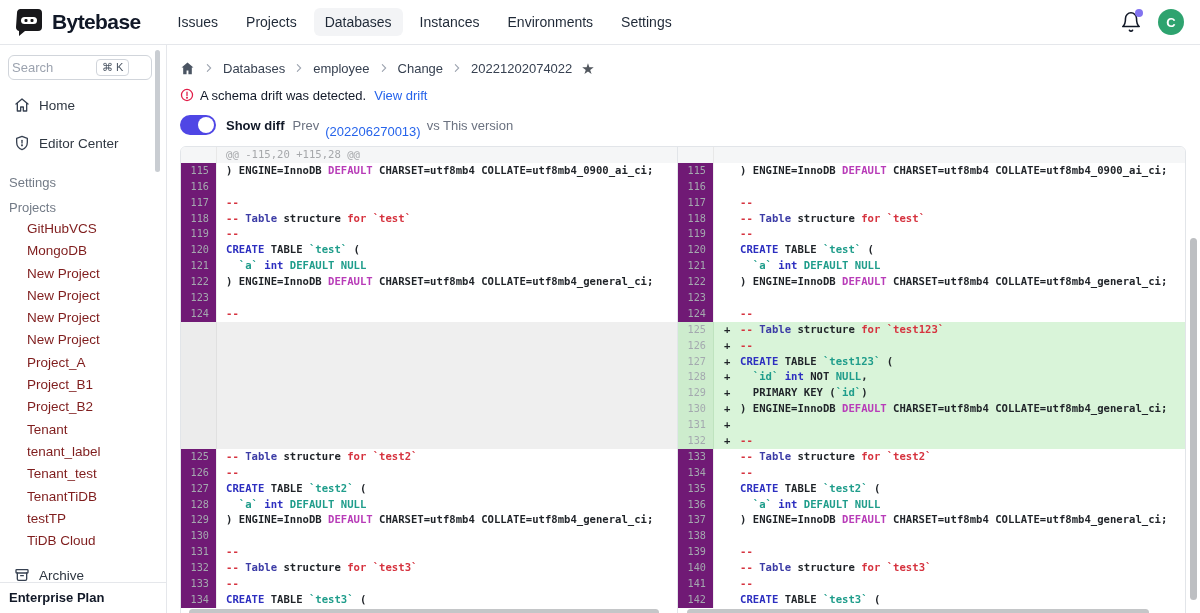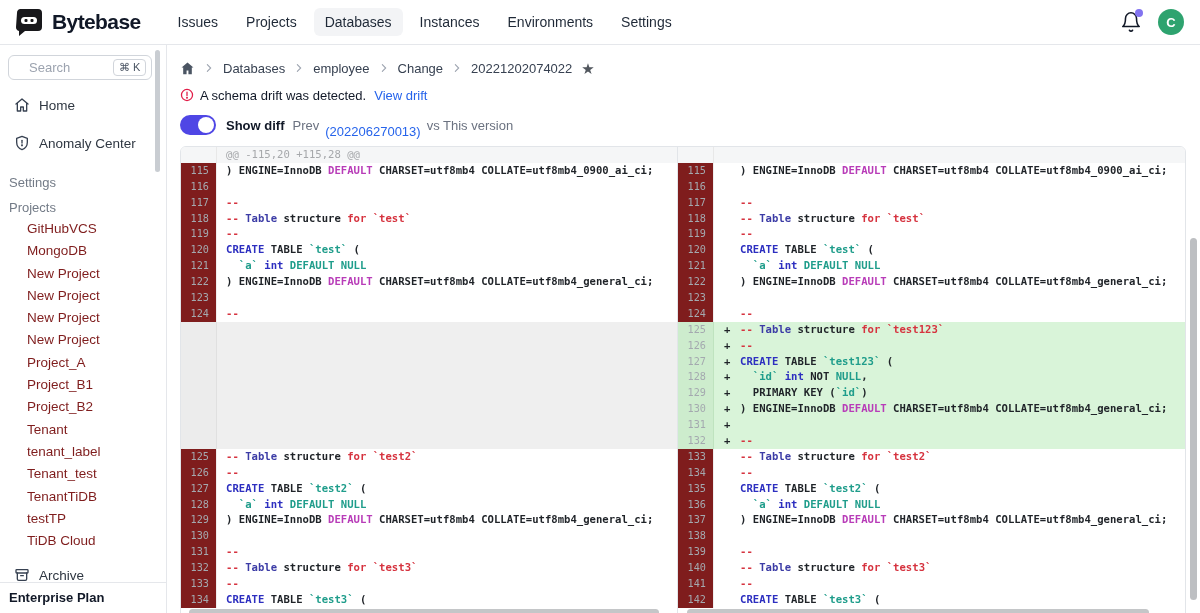--- a/index.html
+++ b/index.html
@@ -20,21 +20,21 @@
   .avatar { width:26px; height:26px; border-radius:50%; background:#2ea36f; color:#fff;
     font-size:13px; font-weight:700; display:flex; align-items:center; justify-content:center; }
 
   
   .shell { display:flex; height:568px; }
   .sidebar { width:167px; flex:none; border-right:1px solid #e5e7eb; position:relative; background:#fff; }
   .main { flex:1; position:relative; padding:12px 0 0 13px; }
 
   
   .search-box { margin:10px 14px 12px 8px; height:25px; border:1px solid #d1d5db; border-radius:6px;
-    display:flex; align-items:center; padding:0 4px 0 20px; gap:4px; }
+    display:flex; align-items:center; padding:0 4px 0 3px; gap:4px; }
   .search-box input { border:none; outline:none; width:80px; font-size:13px; color:#374151;
     font-family:"Liberation Sans", sans-serif; }
   .search-box input::placeholder { color:#9ca3af; }
   .kbd { font-size:11px; color:#4b5563; border:1px solid #d1d5db; border-radius:4px;
     padding:1px 5px; background:#fff; white-space:nowrap; }
   .side-item { display:flex; align-items:center; gap:9px; padding:5px 10px; margin:12px 4px;
     font-size:13.5px; color:#2f3742; cursor:pointer; border-radius:4px; }
   .side-label { font-size:13px; color:#737b87; padding:7px 10px 3px 9px; }
   .proj { font-size:13.5px; color:#7f1d1d; padding:0 10px 0 27px; line-height:22.3px; cursor:pointer;
     white-space:nowrap; overflow:hidden; }
@@ -61,21 +61,21 @@
 
   
   .diff-panel { margin:10px 14px 0 0; height:474px; border:1px solid #e2e5e9; border-radius:6px;
     display:flex; overflow:hidden; background:#fff; }
   .pane { position:relative; overflow:hidden; }
   .pane-left { flex:1 1 0; }
   .pane-right { width:508px; flex:none; border-left:1px solid #e2e5e9; }
   .rows { font-family:"DejaVu Sans Mono", monospace; font-size:10.6px; font-weight:600; }
   .drow { display:flex; height:15.9px; line-height:15.9px; }
   .num { flex:none; width:36px; text-align:right; padding-right:7px; color:#a4a9af;
-    font-size:10.2px; font-weight:400; background:#7f1d1d; border-right:1px solid #eeeeee; }
+    font-size:10.2px; font-weight:400; background:#701a75; border-right:1px solid #eeeeee; }
   .pre { flex:none; width:9px; color:#1f2328; }
   .pane-right .pre { width:26px; text-indent:10px; }
   .code { flex:1; white-space:pre; overflow:hidden; color:#1f2328; }
   .drow.hunk { background:#f5f6f7; }
   .drow.hunk .num { background:#f5f6f7; border-right-color:#e8e8e8; }
   .drow.hunk .code { color:#a6a8ab; font-weight:400; }
   .drow.gap { background:#efefef; }
   .drow.gap .num { background:#ececec; border-right-color:#e0e0e0; }
   .drow.add .pre, .drow.add .code { background:#d9f4d9; }
   .drow.add .num { background:#cdeccd; border-right-color:#bfe3bf; }
@@ -145,21 +145,21 @@
 
 
     <div class="side-item">
       <span>
         <svg width="16" height="16" viewBox="0 0 24 24" fill="none" stroke="#374151" stroke-width="2" stroke-linecap="round" stroke-linejoin="round">
           <path d="M12 2 4 5v6c0 5 3.4 9.4 8 11 4.6-1.6 8-6 8-11V5z"></path>
           <line x1="12" y1="8" x2="12" y2="12"></line>
             <circle cx="12" cy="15.5" r="0.6" fill="#374151"></circle>
         </svg>
       </span>
-      <span>Anomaly Center</span>
+      <span>Editor Center</span>
     </div>
 
     <div class="side-label">Settings</div>
     <div class="side-label">Projects</div>
 
     <div>
         <div class="proj">GitHubVCS</div>
         <div class="proj">MongoDB</div>
         <div class="proj">New Project</div>
         <div class="proj">New Project</div>

